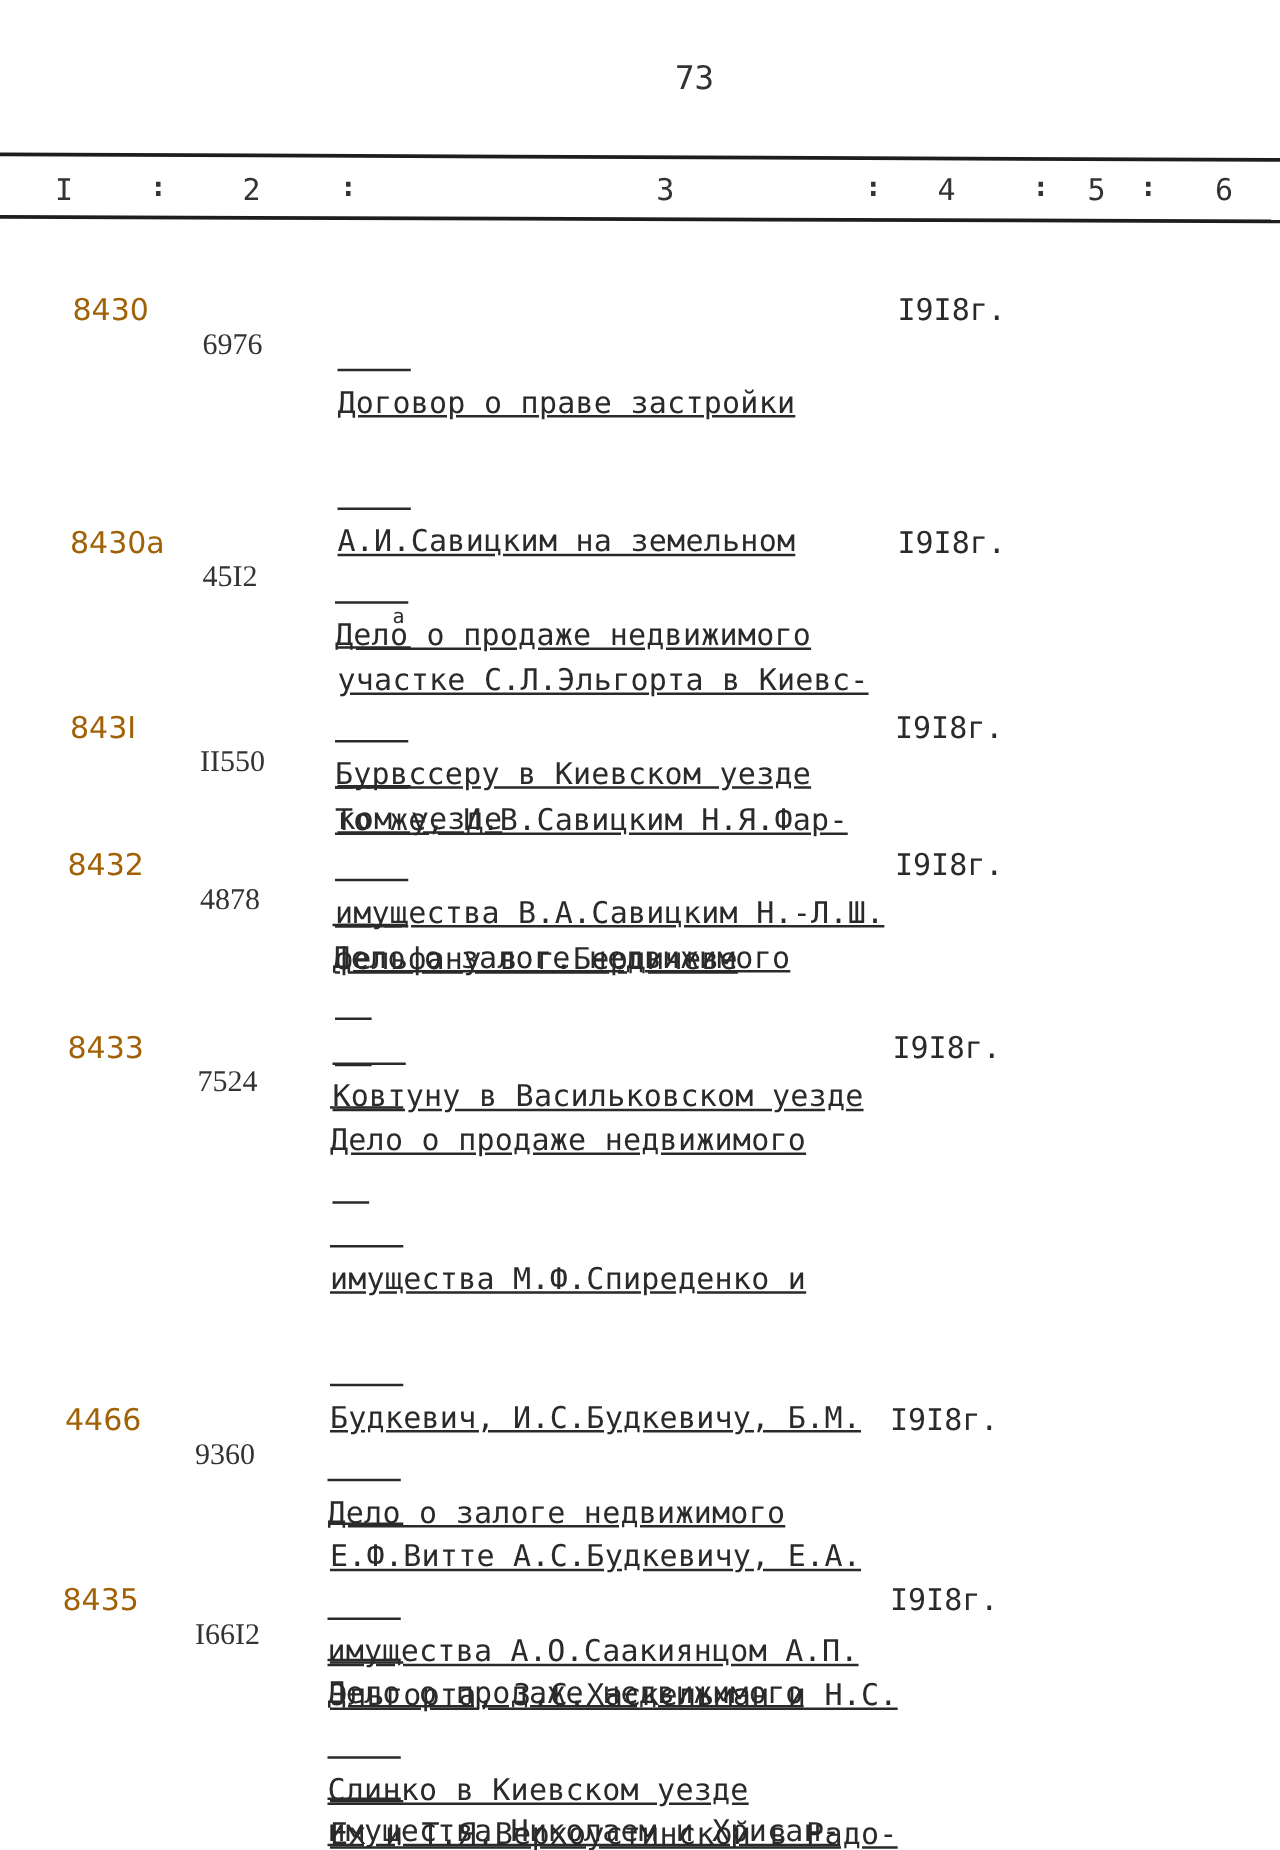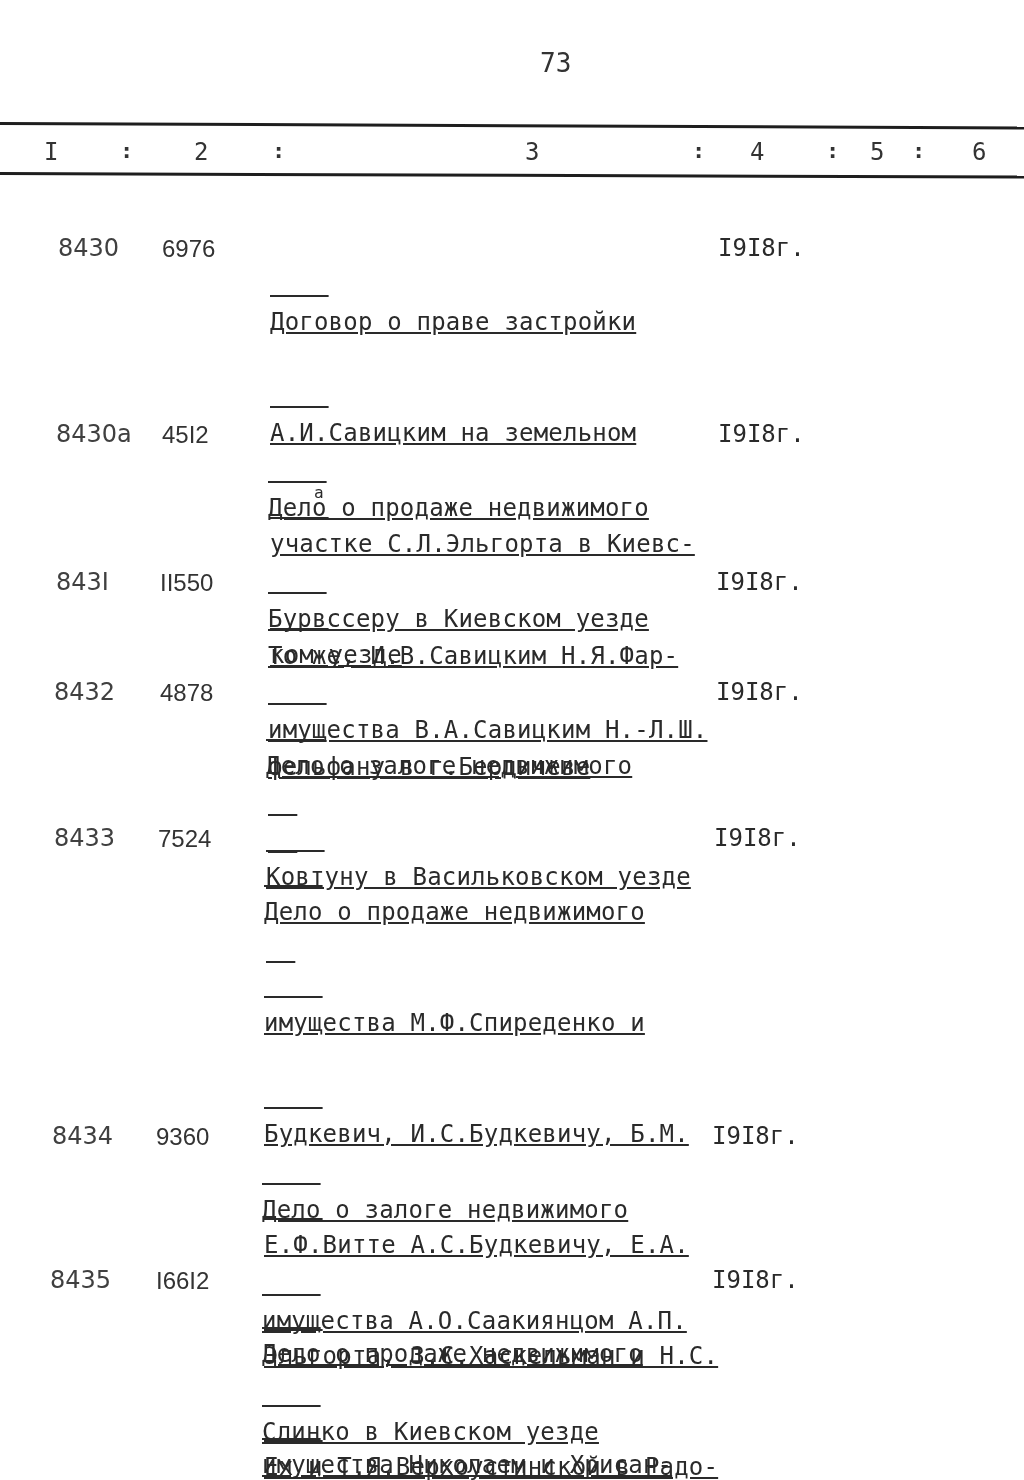--- a/index.html
+++ b/index.html
@@ -7,22 +7,22 @@
     width: 1024px; height: 1480px; background: #ffffff; position: relative; overflow: hidden;
     font-family: "DejaVu Sans Mono", "Liberation Mono", monospace; color: #2a2a2a;
   }
   .page-number { position: absolute; top: 48px; left: 540px; font-size: 26px; color: #333; }
   .rule { position: absolute; left: 0; width: 1024px; background: #1e1e1e; }
   .rule.top { top: 122px; height: 3px; transform: rotate(0.25deg); transform-origin: left; }
   .rule.bottom { top: 172px; height: 3px; transform: rotate(0.2deg); transform-origin: left; }
   .colhead { position: absolute; top: 138px; font-size: 24px; color: #333; }
   .sep { position: absolute; top: 138px; font-size: 22px; font-weight: bold; color: #333; }
   .entry { position: absolute; font-size: 24px; line-height: 37px; }
-  .c1 { position: absolute; left: 0; font-family: "DejaVu Sans", sans-serif; color: #404040; }
-  .c2 { position: absolute; left: 0; font-family: Liberation Sans, sans-serif; color: #333; }
+  .c1 { position: absolute; left: 0; font-family: "DejaVu Sans", sans-serif; color: #a16207; }
+  .c2 { position: absolute; left: 0; font-family: Liberation Serif, serif; color: #333; margin-top: 28px; }
   .c3 { position: absolute; left: 0; white-space: pre; letter-spacing: 0.2px; text-decoration: underline; }
   .c4 { position: absolute; left: 0; }
   .line { display: block; white-space: pre; }
 </style>
 </head>
 <body>
 
 <div class="page-number">73</div>
 
 <div class="rule top"></div>
@@ -92,21 +92,21 @@
     <span class="line">Будкевич, И.С.Будкевичу, Б.М.</span>
     <span class="line">Е.Ф.Витте А.С.Будкевичу, Е.А.</span>
     <span class="line">Эльгорта, З.С.Хаскельман и Н.С.</span>
     <span class="line">Ех и Т.Я.Верхоустинской в Радо-</span>
     
   </div>
   <span class="c4" style="left:714px">I9I8г.</span>
 </div>
 
 <div class="entry" style="top:1118px;left:0">
-  <span class="c1" style="left:52px">8434</span>
+  <span class="c1" style="left:52px">4466</span>
   <span class="c2" style="left:156px">9360</span>
   <div class="c3" style="left:262px">
     <span class="line">Дело о залоге недвижимого</span>
     <span class="line">имущества А.О.Саакиянцом А.П.</span>
     <span class="line">Слинко в Киевском уезде</span>
   </div>
   <span class="c4" style="left:712px">I9I8г.</span>
 </div>
 
 <div class="entry" style="top:1262px;left:0">

